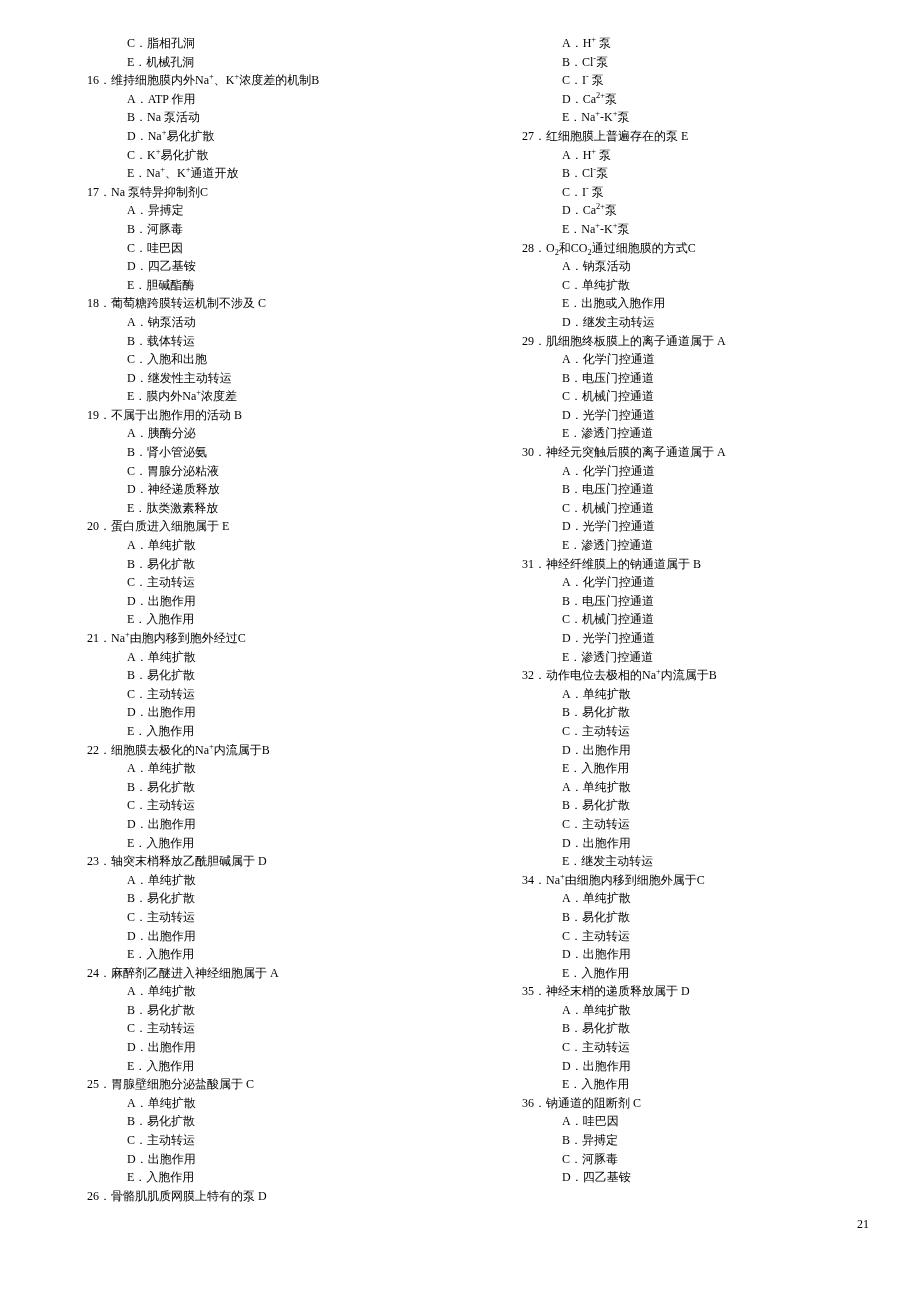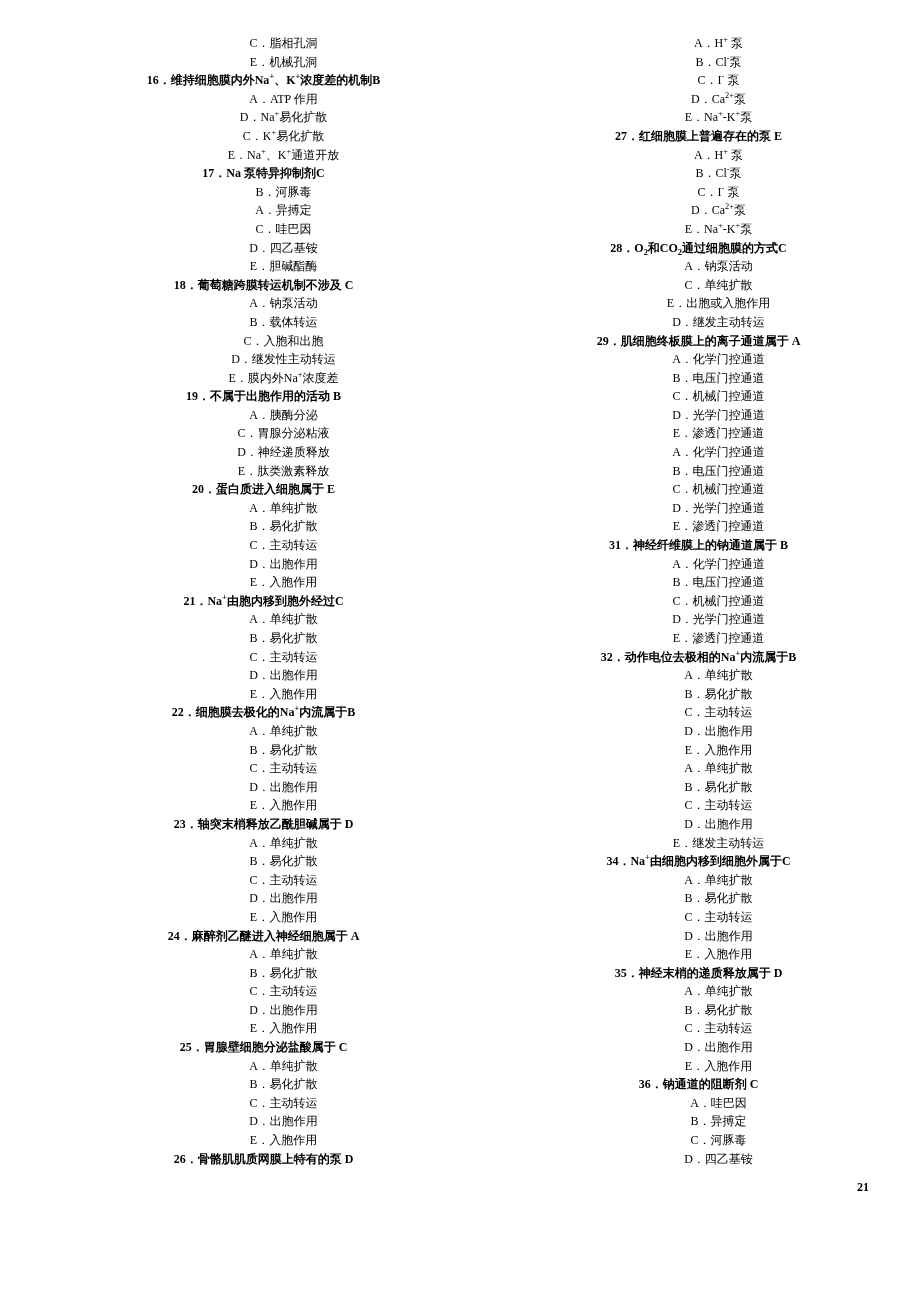--- a/index.html
+++ b/index.html
@@ -13,67 +13,66 @@
     width: 920px;
     box-sizing: border-box;
   }
   .columns {
     display: flex;
     gap: 40px;
   }
   .col {
     flex: 1;
     min-width: 0;
-    text-align: center;
   }
   .option-line {
     padding-left: 82px;
     white-space: nowrap;
   }
   .question-line {
     padding-left: 42px;
     white-space: nowrap;
-    font-weight: bold;
   }
   .page-num {
     text-align: right;
     padding-right: 6px;
     padding-top: 10px;
     font-size: 12px;
-    font-weight: bold;
   }
   sup { font-size: 0.7em; vertical-align: super; line-height: 0; }
   sub { font-size: 0.7em; vertical-align: sub; line-height: 0; }
 </style>
 </head>
 <body>
 
 <div class="columns">
   <div class="col" id="left-col">
       <div class="option-line">C．脂相孔洞</div>
       <div class="option-line">E．机械孔洞</div>
       <div class="question-line">16．维持细胞膜内外Na<sup>+</sup>、K<sup>+</sup>浓度差的机制B</div>
       <div class="option-line">A．ATP 作用</div>
+      <div class="option-line">B．Na 泵活动</div>
       <div class="option-line">D．Na<sup>+</sup>易化扩散</div>
       <div class="option-line">C．K<sup>+</sup>易化扩散</div>
       <div class="option-line">E．Na<sup>+</sup>、K<sup>+</sup>通道开放</div>
       <div class="question-line">17．Na 泵特异抑制剂C</div>
+      <div class="option-line">A．异搏定</div>
       <div class="option-line">B．河豚毒</div>
-      <div class="option-line">A．异搏定</div>
       <div class="option-line">C．哇巴因</div>
       <div class="option-line">D．四乙基铵</div>
       <div class="option-line">E．胆碱酯酶</div>
       <div class="question-line">18．葡萄糖跨膜转运机制不涉及 C</div>
       <div class="option-line">A．钠泵活动</div>
       <div class="option-line">B．载体转运</div>
       <div class="option-line">C．入胞和出胞</div>
       <div class="option-line">D．继发性主动转运</div>
       <div class="option-line">E．膜内外Na<sup>+</sup>浓度差</div>
       <div class="question-line">19．不属于出胞作用的活动 B</div>
       <div class="option-line">A．胰酶分泌</div>
+      <div class="option-line">B．肾小管泌氨</div>
       <div class="option-line">C．胃腺分泌粘液</div>
       <div class="option-line">D．神经递质释放</div>
       <div class="option-line">E．肽类激素释放</div>
       <div class="question-line">20．蛋白质进入细胞属于 E</div>
       <div class="option-line">A．单纯扩散</div>
       <div class="option-line">B．易化扩散</div>
       <div class="option-line">C．主动转运</div>
       <div class="option-line">D．出胞作用</div>
       <div class="option-line">E．入胞作用</div>
       <div class="question-line">21．Na<sup>+</sup>由胞内移到胞外经过C</div>
@@ -124,20 +123,21 @@
       <div class="option-line">A．钠泵活动</div>
       <div class="option-line">C．单纯扩散</div>
       <div class="option-line">E．出胞或入胞作用</div>
       <div class="option-line">D．继发主动转运</div>
       <div class="question-line">29．肌细胞终板膜上的离子通道属于 A</div>
       <div class="option-line">A．化学门控通道</div>
       <div class="option-line">B．电压门控通道</div>
       <div class="option-line">C．机械门控通道</div>
       <div class="option-line">D．光学门控通道</div>
       <div class="option-line">E．渗透门控通道</div>
+      <div class="question-line">30．神经元突触后膜的离子通道属于 A</div>
       <div class="option-line">A．化学门控通道</div>
       <div class="option-line">B．电压门控通道</div>
       <div class="option-line">C．机械门控通道</div>
       <div class="option-line">D．光学门控通道</div>
       <div class="option-line">E．渗透门控通道</div>
       <div class="question-line">31．神经纤维膜上的钠通道属于 B</div>
       <div class="option-line">A．化学门控通道</div>
       <div class="option-line">B．电压门控通道</div>
       <div class="option-line">C．机械门控通道</div>
       <div class="option-line">D．光学门控通道</div>

